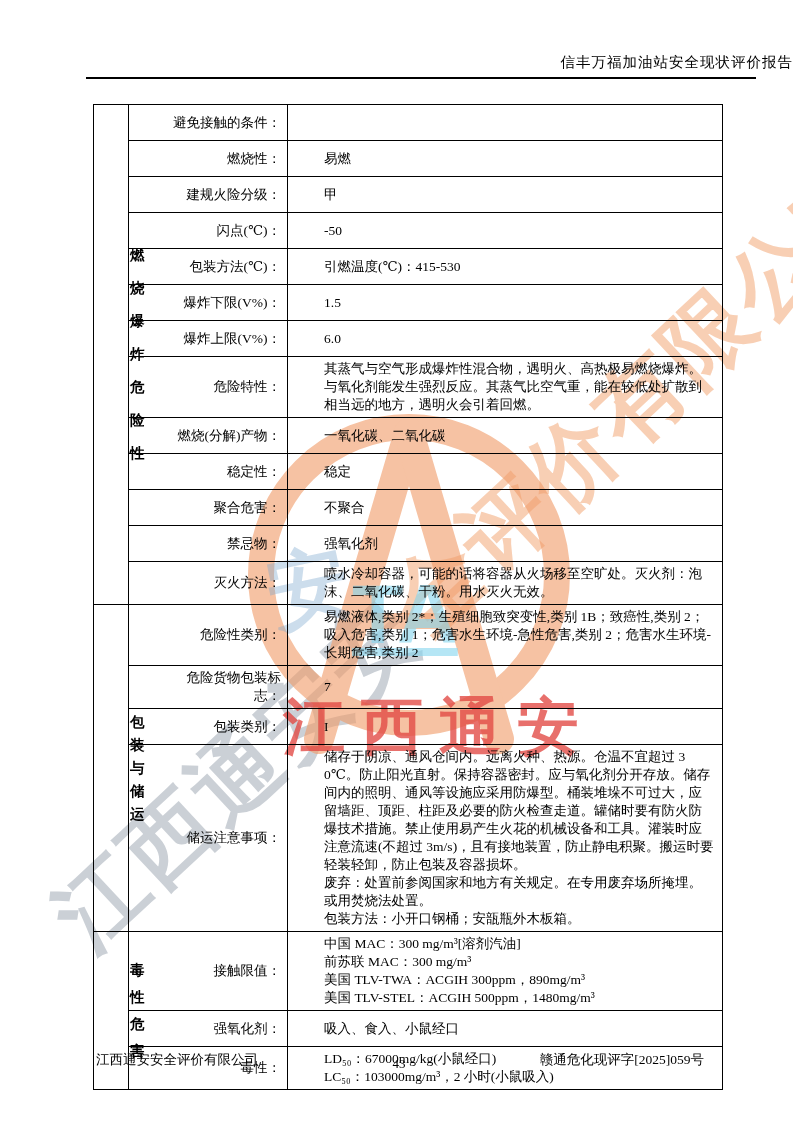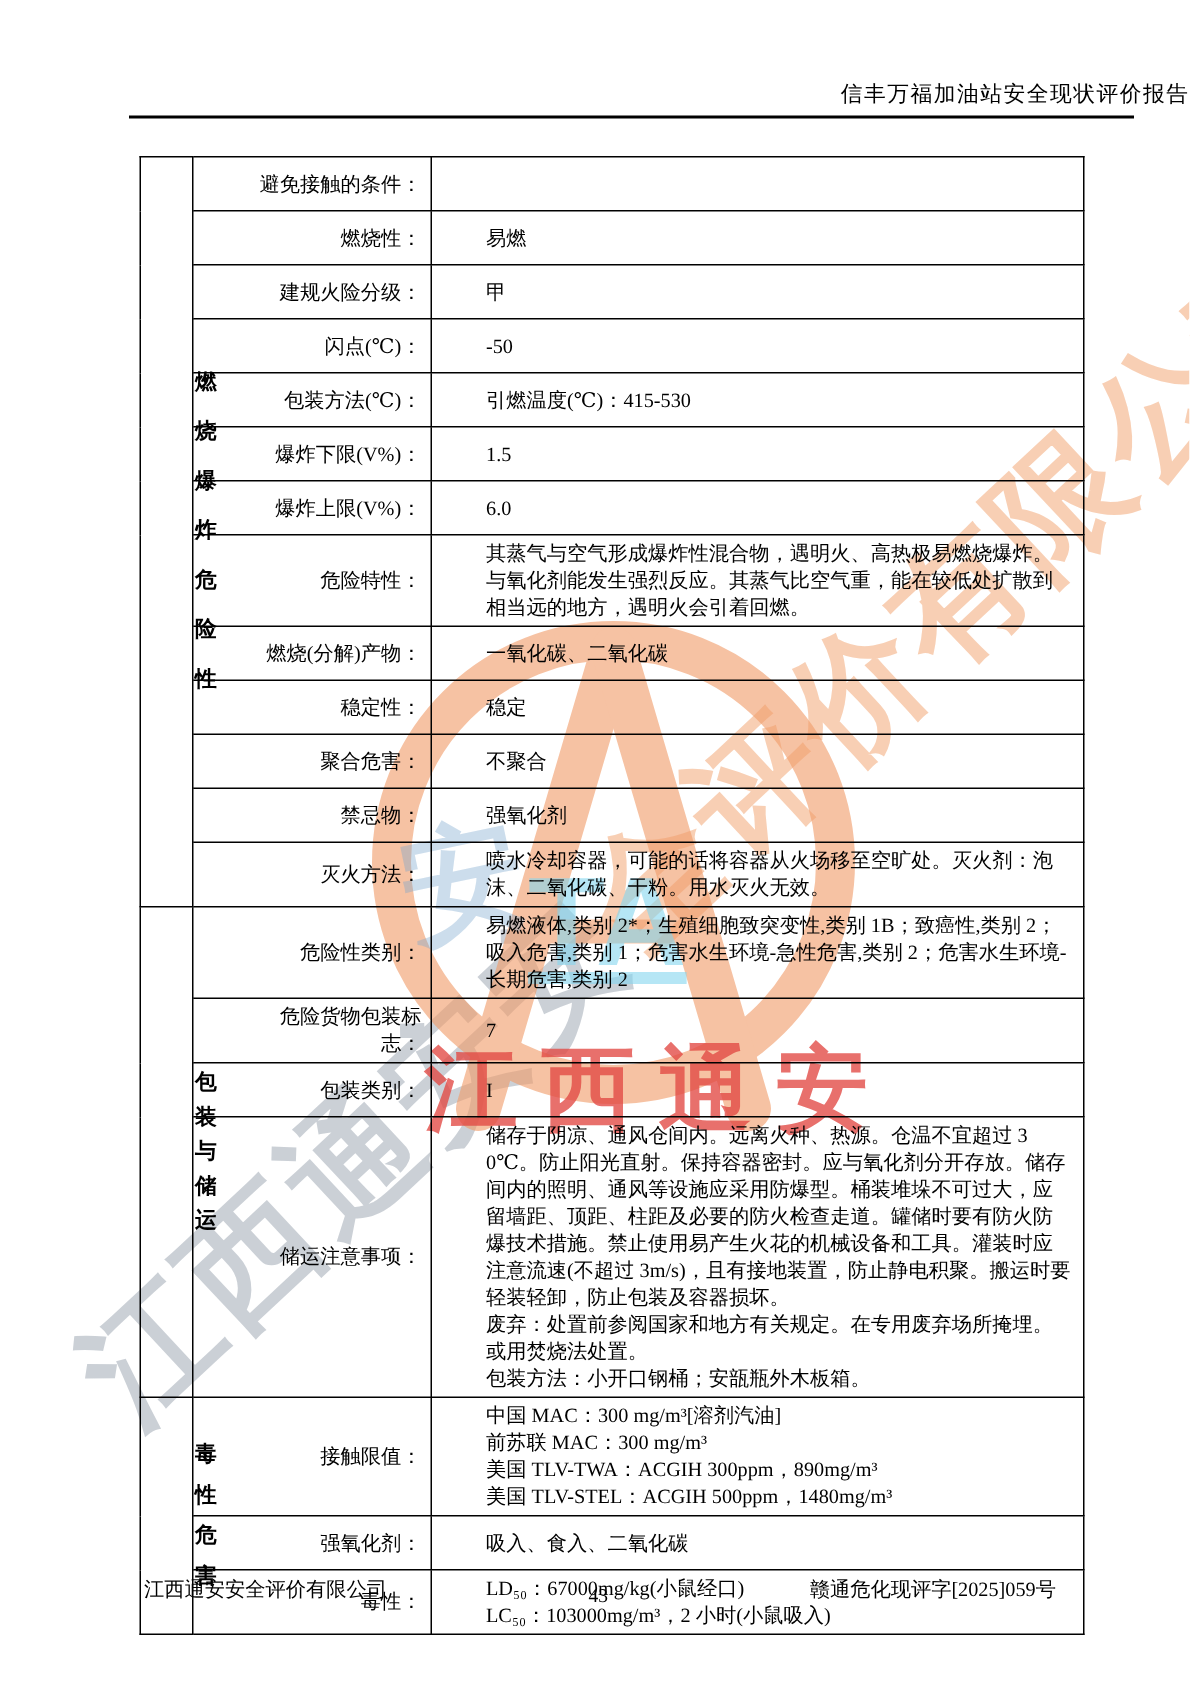--- a/index.html
+++ b/index.html
@@ -189,21 +189,21 @@
 危
 害</td>
             <td class="lbl">接触限值：</td>
             <td class="val">中国 MAC：300 mg/m³[溶剂汽油]
 前苏联 MAC：300 mg/m³
 美国 TLV-TWA：ACGIH 300ppm，890mg/m³
 美国 TLV-STEL：ACGIH 500ppm，1480mg/m³</td>
           </tr>
           <tr>
             <td class="lbl">强氧化剂：</td>
-            <td class="val">吸入、食入、二氧化碳</td>
+            <td class="val">吸入、食入、小鼠经口</td>
           </tr>
           <tr>
             <td class="lbl">毒性：</td>
             <td class="val">LD₅₀：67000mg/kg(小鼠经口)
 LC₅₀：103000mg/m³，2 小时(小鼠吸入)</td>
           </tr>
         </tbody>
     </table>
 
     <div class="doc-footer">

